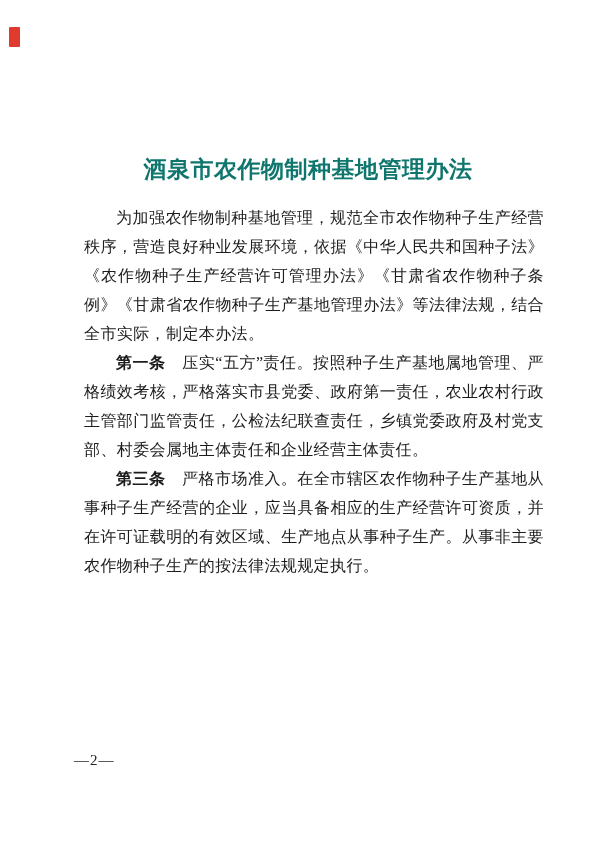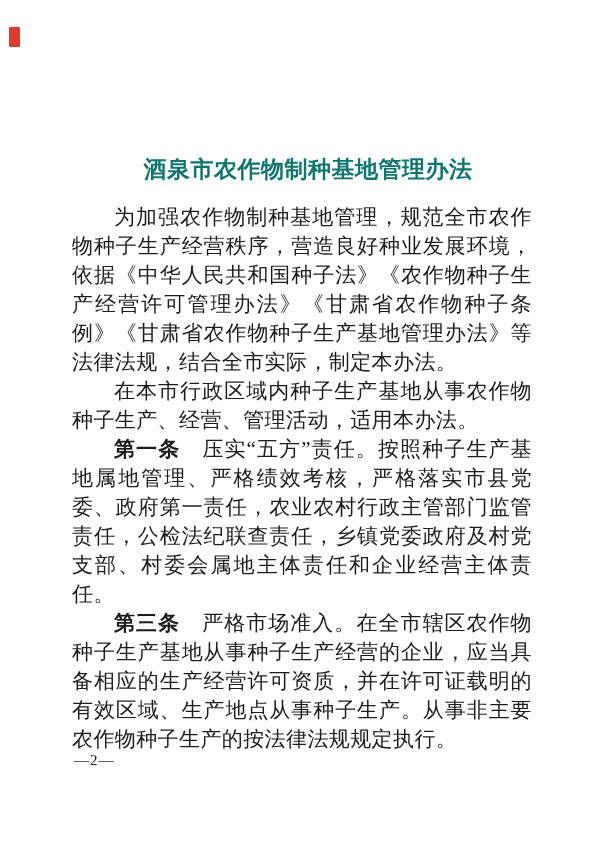--- a/index.html
+++ b/index.html
@@ -32,24 +32,24 @@
     width: 600px;
     text-align: center;
     font-family: "Liberation Sans", "DejaVu Sans", sans-serif;
     font-size: 23px;
     font-weight: bold;
     letter-spacing: 0.5px;
     color: #0f766e;
   }
   .doc-body {
     position: absolute;
-    left: 72px;
+    left: 84px;
     top: 203px;
     width: 460px;
-    font-size: 21px;
+    font-size: 16px;
     line-height: 29px;
     text-align: justify;
     letter-spacing: 0.4px;
   }
   .doc-body p {
     margin: 0;
     padding: 0;
     text-indent: 2em;
   }
   .term {
@@ -77,23 +77,20 @@
 
   <div class="corner-stamp"></div>
 
   <h1 class="doc-title">酒泉市农作物制种基地管理办法</h1>
 
   <div class="doc-body">
     <p>
       <span>为加强农作物制种基地管理，规范全市农作物种子生产经营秩序，营造良好种业发展环境，依据《中华人民共和国种子法》《农作物种子生产经营许可管理办法》《甘肃省农作物种子条例》《甘肃省农作物种子生产基地管理办法》等法律法规，结合全市实际，制定本办法。</span>
     </p>
     <p>
-      <span>在本市行政区域内种子生产基地从事农作物种子生产、经营、管理活动，适用本办法。</span>
-    </p>
-    <p>
       <span class="term">第一条</span><span>压实“五方”责任。按照种子生产基地属地管理、严格绩效考核，严格落实市县党委、政府第一责任，农业农村行政主管部门监管责任，公检法纪联查责任，乡镇党委政府及村党支部、村委会属地主体责任和企业经营主体责任。</span>
     </p>
     <p>
       <span class="term">第三条</span><span>严格市场准入。在全市辖区农作物种子生产基地从事种子生产经营的企业，应当具备相应的生产经营许可资质，并在许可证载明的有效区域、生产地点从事种子生产。从事非主要农作物种子生产的按法律法规规定执行。</span>
     </p>
   </div>
 
   <div class="page-footer">—2—</div>
 
 </div>

